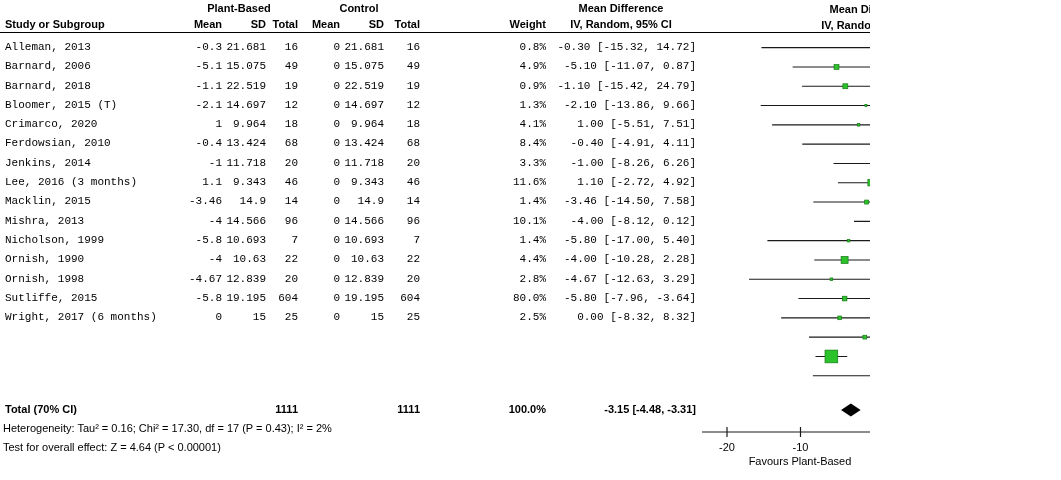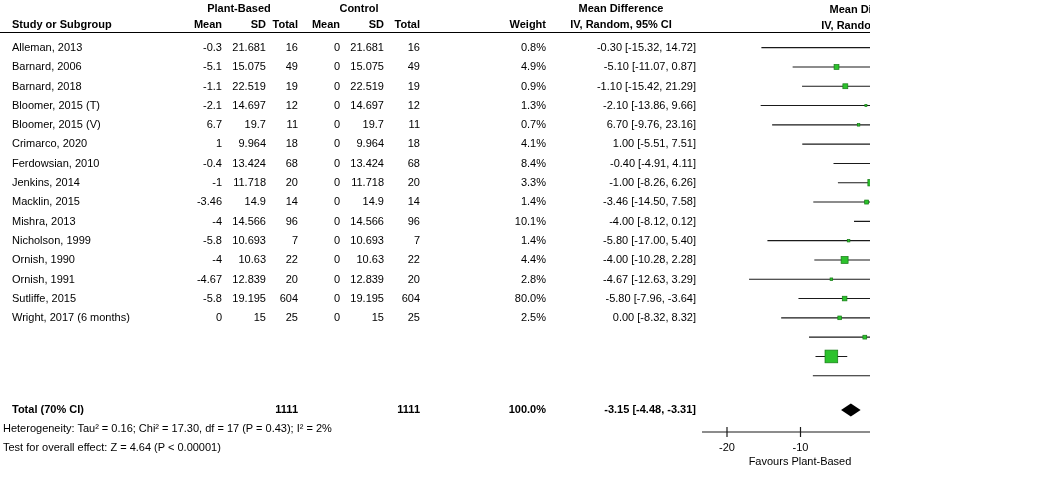--- a/index.html
+++ b/index.html
@@ -4,23 +4,23 @@
 <style>
   html,body{margin:0;padding:0;background:#fff;}
   .wrap{position:relative;width:870px;height:480px;background:#ffffff;
         font-family:"Liberation Sans",sans-serif;font-size:11px;color:#000;overflow:hidden;}
   table{border-collapse:collapse;table-layout:fixed;position:absolute;left:0;}
   th,td{padding:0;margin:0;white-space:nowrap;overflow:hidden;font-size:11px;}
   .hdr{top:0;}
   .hdr th{font-weight:bold;height:16px;line-height:16px;}
   .ctr{text-align:center;}
   .num{text-align:right;}
-  .study{text-align:left;padding-left:12px;}
+  .study{text-align:left;padding-left:5px;}
   .rule{position:absolute;left:0;top:32px;width:1061px;height:0;border-top:1.6px solid #000;}
-  .bodytbl{top:38px;}
+  .bodytbl{top:38px;font-family:Liberation Mono, monospace;}
   .bodytbl td{height:19.3px;line-height:19.3px;}
   .totaltbl{top:400px;font-weight:bold;}
   .totaltbl td{height:19.3px;line-height:19.3px;}
   .footer{position:absolute;left:3px;top:419px;line-height:19px;}
   svg text{font-family:"Liberation Sans",sans-serif;font-size:11px;fill:#000;}
   svg text.b{font-weight:bold;}
   #forest-svg{position:absolute;left:700px;top:0;}
 </style>
 </head>
 <body>
@@ -100,45 +100,34 @@
         </tr>
         <tr>
           <td class="study">Barnard, 2018</td>
           <td class="num">-1.1</td>
           <td class="num">22.519</td>
           <td class="num">19</td>
           <td class="num">0</td>
           <td class="num">22.519</td>
           <td class="num">19</td>
           <td class="num">0.9%</td>
-          <td class="num">-1.10 [-15.42, 21.29]</td>
+          <td class="num">-1.10 [-15.42, 24.79]</td>
         </tr>
         <tr>
           <td class="study">Bloomer, 2015 (T)</td>
           <td class="num">-2.1</td>
           <td class="num">14.697</td>
           <td class="num">12</td>
           <td class="num">0</td>
           <td class="num">14.697</td>
           <td class="num">12</td>
           <td class="num">1.3%</td>
           <td class="num">-2.10 [-13.86, 9.66]</td>
         </tr>
         <tr>
-          <td class="study">Bloomer, 2015 (V)</td>
-          <td class="num">6.7</td>
-          <td class="num">19.7</td>
-          <td class="num">11</td>
-          <td class="num">0</td>
-          <td class="num">19.7</td>
-          <td class="num">11</td>
-          <td class="num">0.7%</td>
-          <td class="num">6.70 [-9.76, 23.16]</td>
-        </tr>
-        <tr>
           <td class="study">Crimarco, 2020</td>
           <td class="num">1</td>
           <td class="num">9.964</td>
           <td class="num">18</td>
           <td class="num">0</td>
           <td class="num">9.964</td>
           <td class="num">18</td>
           <td class="num">4.1%</td>
           <td class="num">1.00 [-5.51, 7.51]</td>
         </tr>
@@ -158,20 +147,31 @@
           <td class="num">-1</td>
           <td class="num">11.718</td>
           <td class="num">20</td>
           <td class="num">0</td>
           <td class="num">11.718</td>
           <td class="num">20</td>
           <td class="num">3.3%</td>
           <td class="num">-1.00 [-8.26, 6.26]</td>
         </tr>
         <tr>
+          <td class="study">Lee, 2016 (3 months)</td>
+          <td class="num">1.1</td>
+          <td class="num">9.343</td>
+          <td class="num">46</td>
+          <td class="num">0</td>
+          <td class="num">9.343</td>
+          <td class="num">46</td>
+          <td class="num">11.6%</td>
+          <td class="num">1.10 [-2.72, 4.92]</td>
+        </tr>
+        <tr>
           <td class="study">Macklin, 2015</td>
           <td class="num">-3.46</td>
           <td class="num">14.9</td>
           <td class="num">14</td>
           <td class="num">0</td>
           <td class="num">14.9</td>
           <td class="num">14</td>
           <td class="num">1.4%</td>
           <td class="num">-3.46 [-14.50, 7.58]</td>
         </tr>
@@ -202,21 +202,21 @@
           <td class="num">-4</td>
           <td class="num">10.63</td>
           <td class="num">22</td>
           <td class="num">0</td>
           <td class="num">10.63</td>
           <td class="num">22</td>
           <td class="num">4.4%</td>
           <td class="num">-4.00 [-10.28, 2.28]</td>
         </tr>
         <tr>
-          <td class="study">Ornish, 1991</td>
+          <td class="study">Ornish, 1998</td>
           <td class="num">-4.67</td>
           <td class="num">12.839</td>
           <td class="num">20</td>
           <td class="num">0</td>
           <td class="num">12.839</td>
           <td class="num">20</td>
           <td class="num">2.8%</td>
           <td class="num">-4.67 [-12.63, 3.29]</td>
         </tr>
         <tr>

